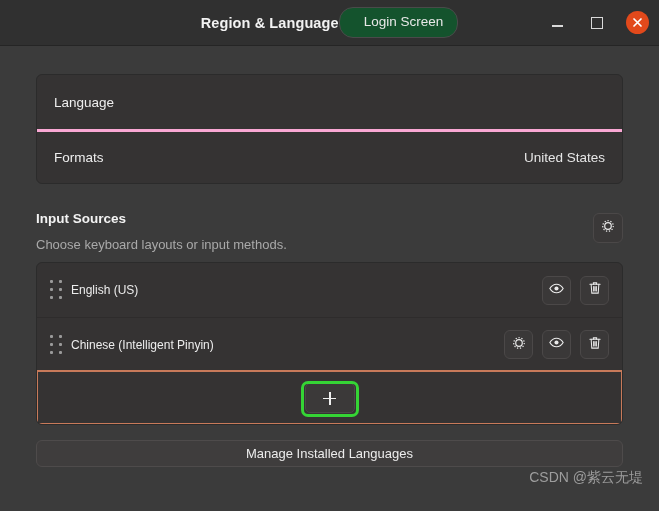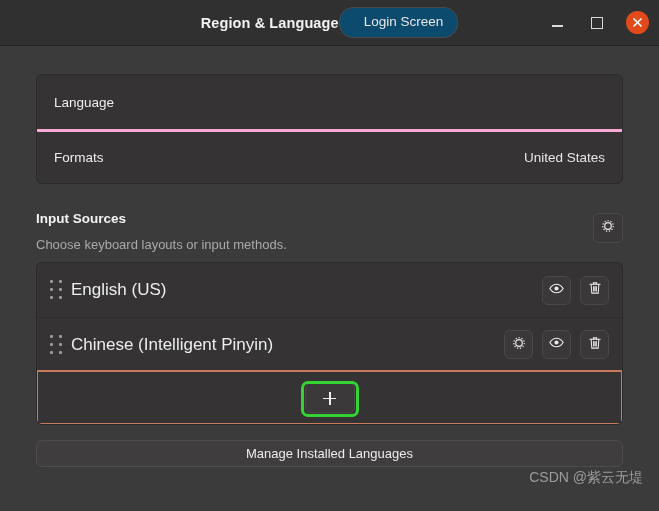--- a/index.html
+++ b/index.html
@@ -40,21 +40,21 @@
     pointer-events: none;
   }
   .titlebar-center > * { pointer-events: auto; }
   .win-title {
     font-size: 14.5px;
     font-weight: bold;
     color: #f2f2f2;
     letter-spacing: .1px;
   }
   .login-btn {
-    background: #0c4a6e;
+    background: #14532d;
     color: #e8e8e8;
     font-size: 13.5px;
     border: 1px solid #4a4a4a;
     border-radius: 14px;
     padding: 7px 14px 8px 24px;
     line-height: 1;
     cursor: pointer;
   }
   .win-controls {
     position: absolute;
@@ -179,21 +179,21 @@
     margin-right: 8px;
     flex: 0 0 auto;
   }
   .drag i {
     display: block;
     width: 3px; height: 3px;
     background: #9a9a9a;
     border-radius: 1px;
   }
   .src-name {
-    font-size: 17px;
+    font-size: 12px;
     color: #ededed;
   }
   .src-actions {
     margin-left: auto;
     display: flex;
     align-items: center;
     gap: 9px;
   }
   .src-actions .icon-btn {
     width: 29px; height: 29px;

